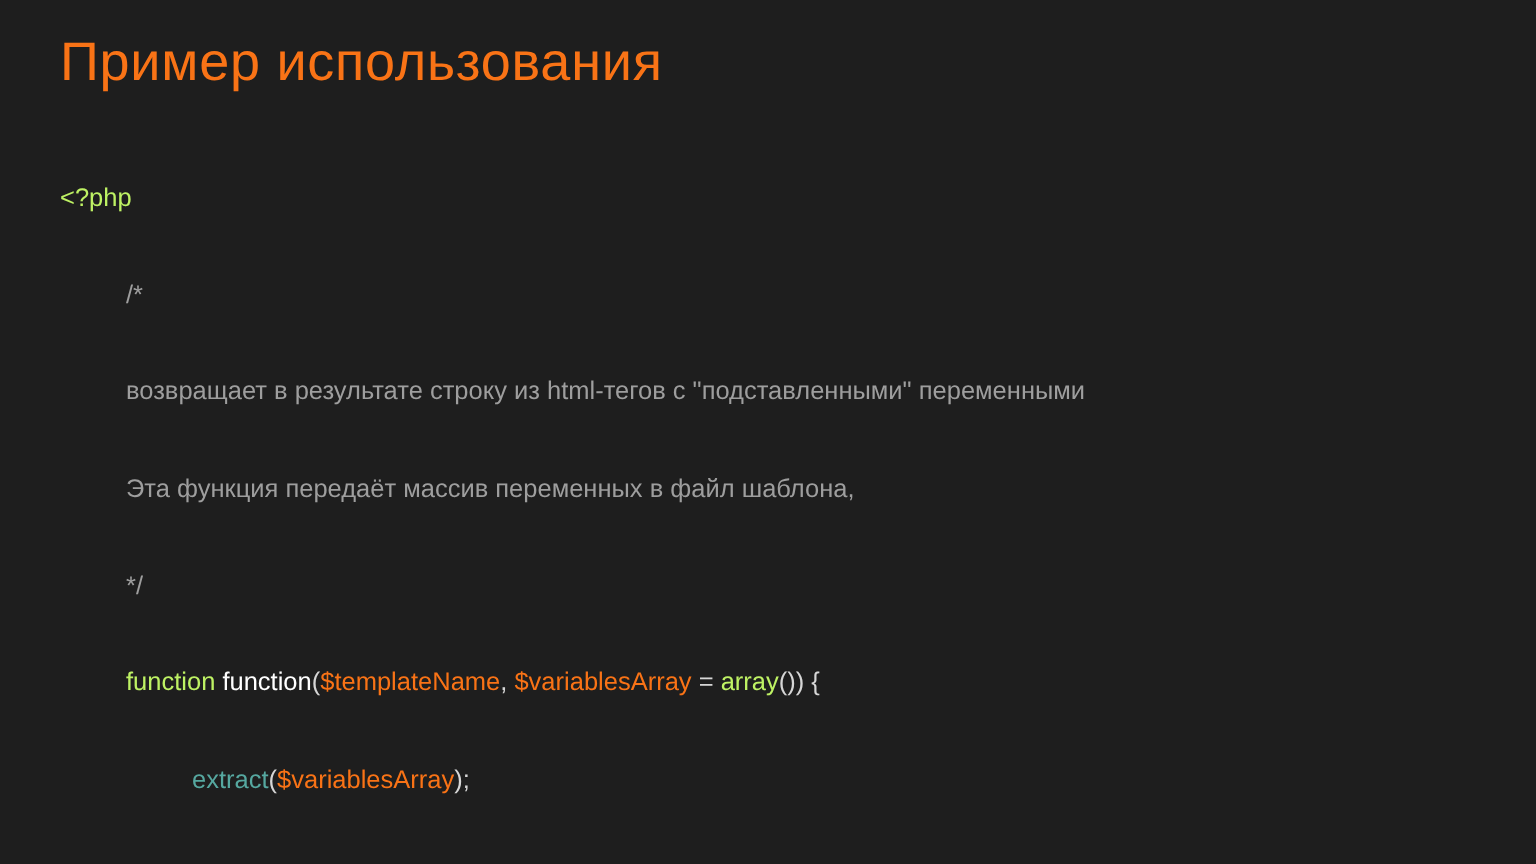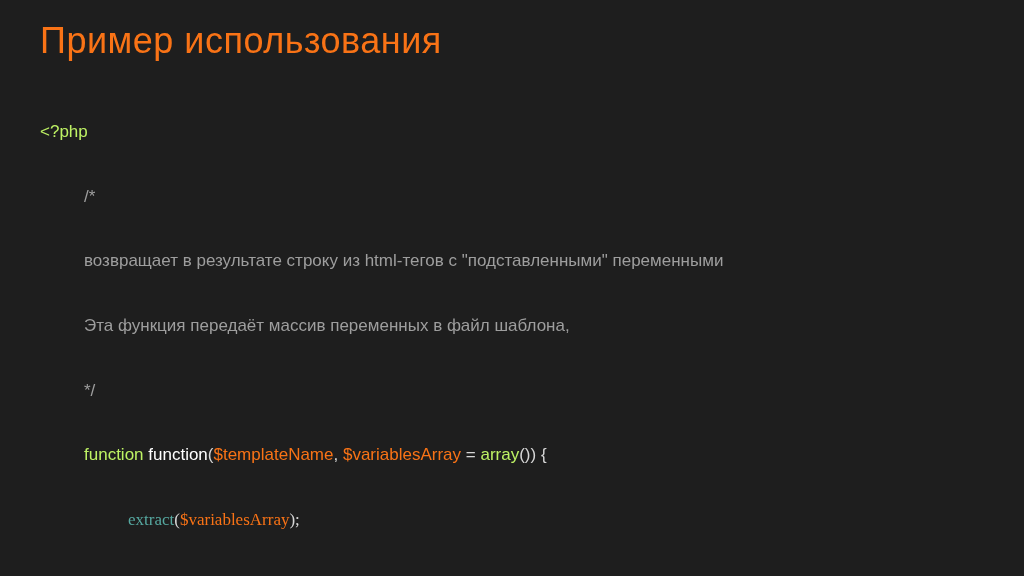--- a/index.html
+++ b/index.html
@@ -24,21 +24,21 @@
     letter-spacing: 0.5px;
   }
   .code {
     font-family: Arial, Helvetica, sans-serif;
     font-size: 17px;
     line-height: 1.9;
     white-space: pre;
     color: #d6d6d6;
   }
   .indent1 { padding-left: 44px; display:block; }
-  .indent2 { padding-left: 88px; display:block;font-family:Liberation Serif, serif; }
+  .indent2 { padding-left: 88px; display:block; }
   .line { display:block; }
   .php-tag { color: #bef264; }
   .comment { color: #9e9e9e; }
   .kw-blue { color: #bef264; }
   .fn-white { color: #ffffff; }
   .paren { color: #d6d6d6; }
   .brace { color: #d6d6d6; }
   .var { color: #f97316; }
   .assign { color: #d6d6d6; }
   .call { color: #56a8a0; }

